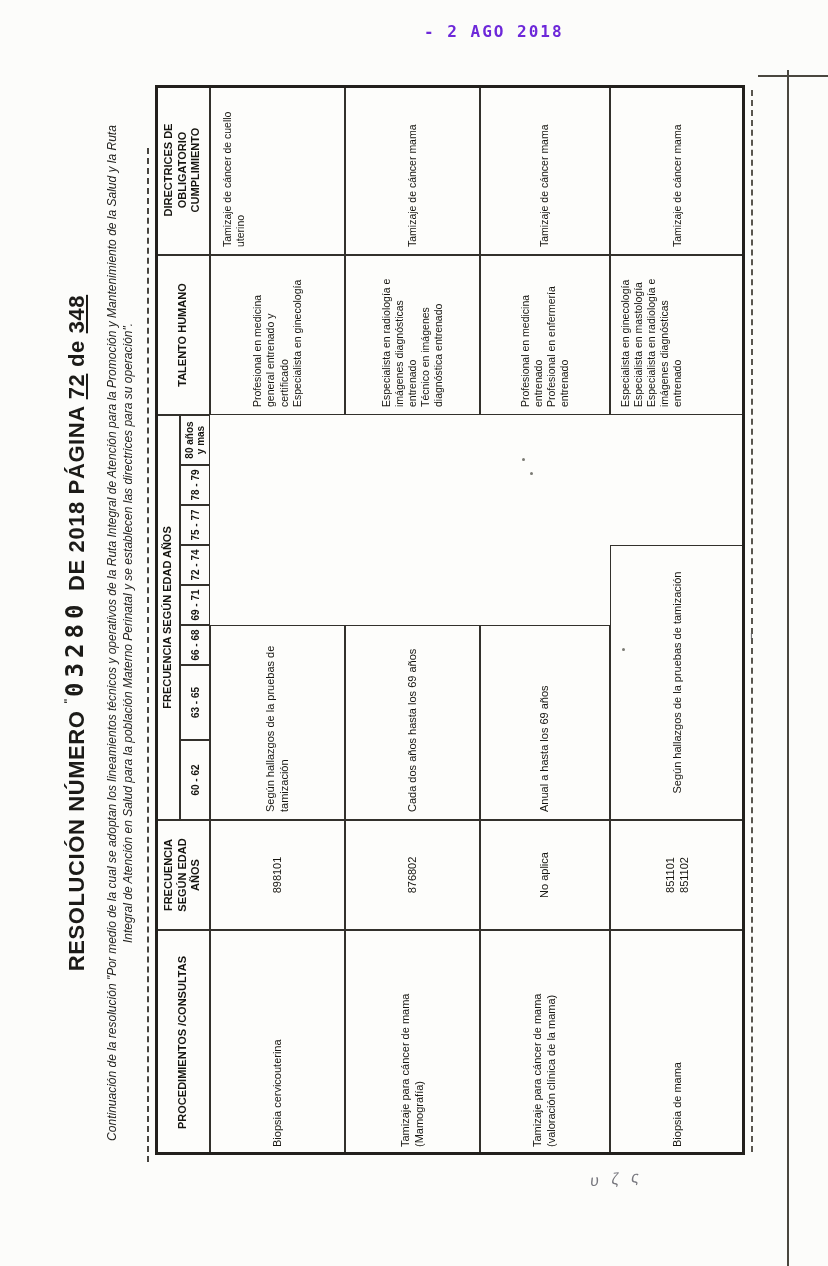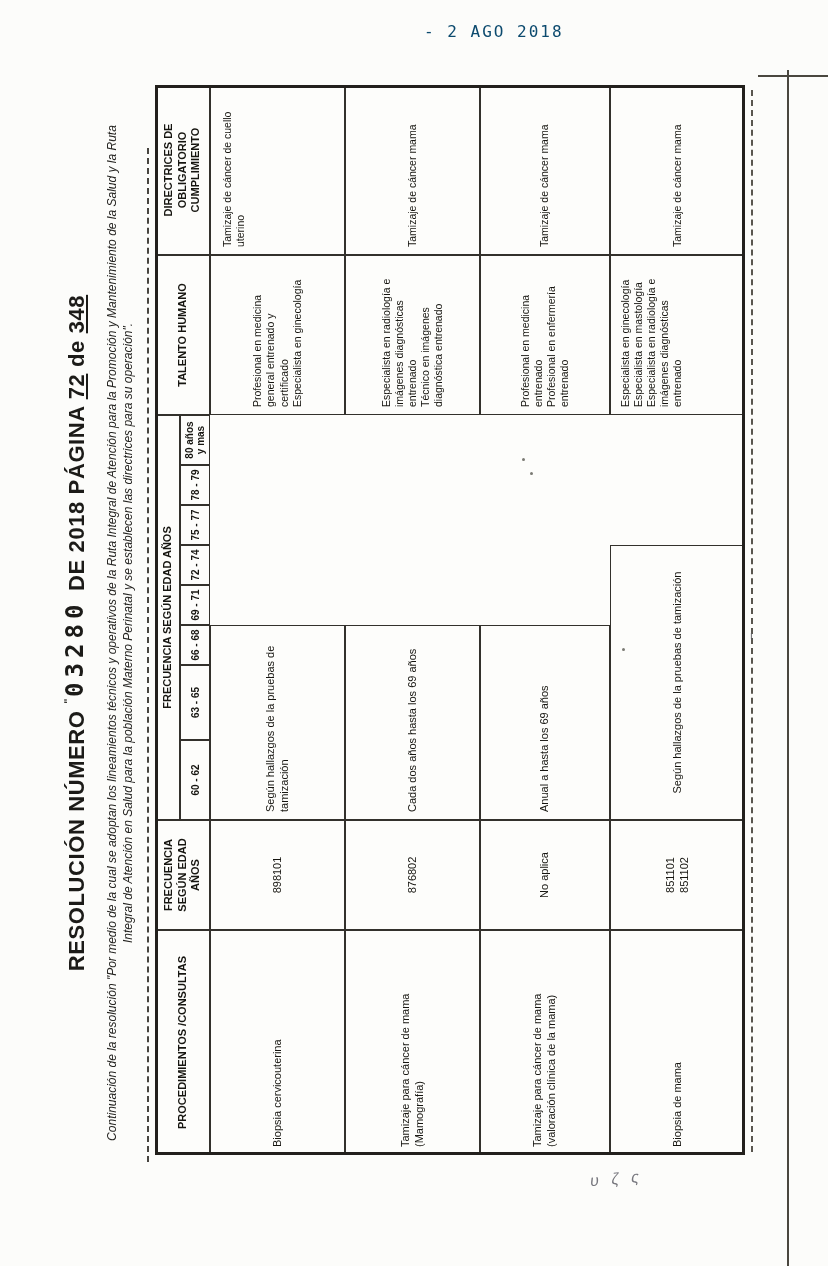--- a/index.html
+++ b/index.html
@@ -22,21 +22,21 @@
   .tbl-border{position:absolute;left:0;top:0;right:0;bottom:0;border:3px solid #22201c;pointer-events:none;}
   .c{position:absolute;box-sizing:border-box;border:1.6px solid #33312c;
      padding:4px 7px;display:flex;align-items:center;font-size:11px;line-height:1.24;
      color:#161510;white-space:pre-line;text-align:left;}
   .hd{font-weight:bold;justify-content:center;text-align:center;padding:2px 3px;}
   .ctr{justify-content:center;text-align:center;}
   .age{font-size:10px;line-height:1.1;}
   .small{font-size:10.5px;}
   
   .date-stamp{position:absolute;left:424px;top:22px;font-family:"DejaVu Sans Mono",monospace;
-              font-weight:normal;font-size:16px;letter-spacing:2px;color:#0c4a6e;}
+              font-weight:bold;font-size:16px;letter-spacing:2px;color:#6d28d9;}
   .edge-v{position:absolute;left:787px;top:70px;width:2px;height:1196px;background:#4a473f;}
   .edge-h{position:absolute;left:758px;top:75px;width:70px;height:2px;background:#4a473f;}
   .scribble{position:absolute;left:590px;top:1170px;font-style:italic;font-size:16px;
             letter-spacing:4px;color:#55555e;opacity:.8;transform:rotate(-5deg);}
   .tick{position:absolute;left:750px;top:628px;font-size:13px;color:#5a5a60;opacity:.8;}
   .speck{position:absolute;width:3px;height:3px;border-radius:50%;background:#7b7a74;}
 </style>
 </head>
 <body>
 

